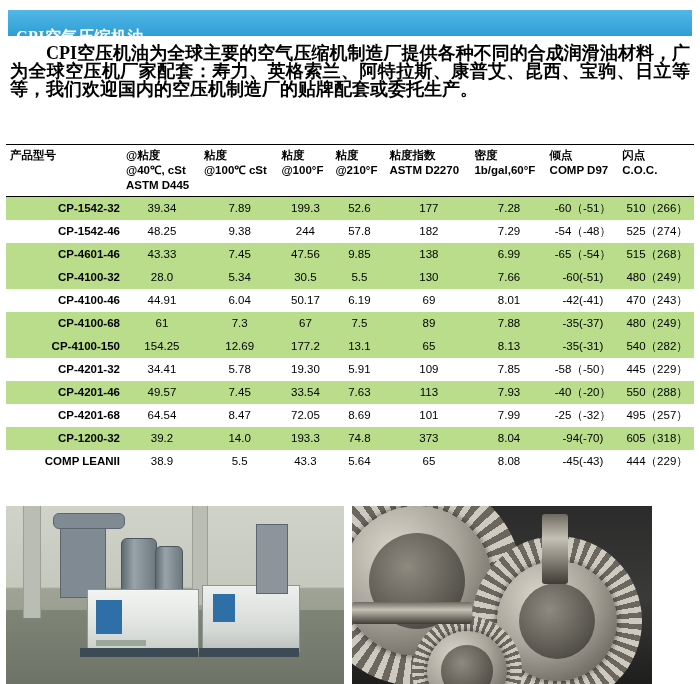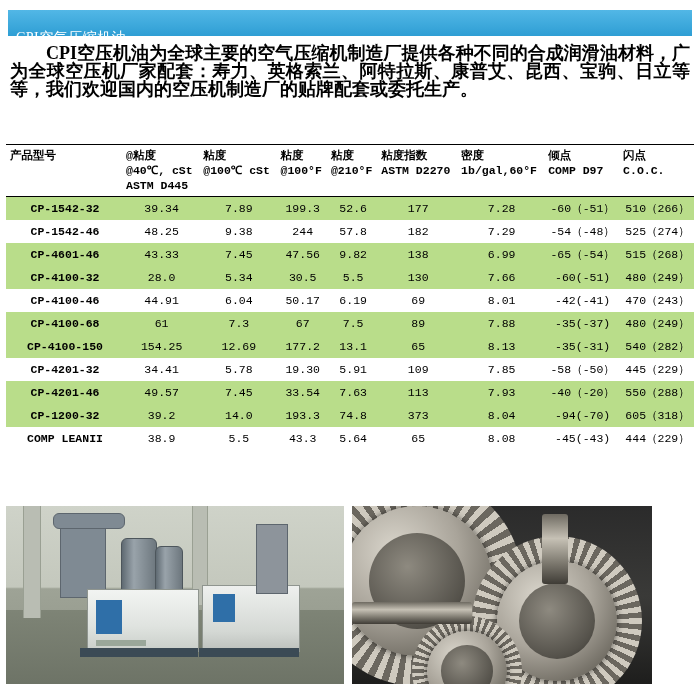--- a/index.html
+++ b/index.html
@@ -27,22 +27,22 @@
     height: 26px;
     background: #3fa9dc;
     background: linear-gradient(to bottom, #52b7e6 0%, #2e9ed4 100%);
     display: flex;
     align-items: center;
     padding-left: 8px;
     box-sizing: border-box;
   }
   .title-bar .title-text {
     color: #ffffff;
-    font-size: 14px;
-    font-weight: normal;
+    font-size: 16px;
+    font-weight: bold;
     font-family: "Liberation Serif", serif;
     letter-spacing: 0.5px;
     margin-top: 29px;
   }
   
   .intro {
     margin: 8px 10px 6px 10px;
     font-size: 18px;
     line-height: 18px;
     text-align: justify;
@@ -51,21 +51,21 @@
     font-weight: bold;
   }
   
   .table-wrap {
     margin: 4px 6px 0 6px;
   }
   table.spec {
     width: 100%;
     border-collapse: collapse;
     font-size: 11.5px;
-    font-family: Liberation Mono, monospace;
+    font-family: Liberation Sans, sans-serif;
     margin-top: 46px;
   }
   table.spec thead th {
     font-weight: bold;
     text-align: left;
     vertical-align: top;
     padding: 3px 2px 3px 4px;
     font-size: 11.5px;
     line-height: 15px;
     border-bottom: 1px solid #000;
@@ -74,21 +74,21 @@
   }
   table.spec thead th.col0 { width: 110px; }
   table.spec tbody td {
     padding: 4px 2px 4px 4px;
     text-align: center;
     font-size: 11.5px;
     line-height: 15px;
     white-space: nowrap;
   }
   table.spec tbody td.name {
-    text-align: center;
+    text-align: right;
     font-weight: bold;
   }
   tr.shade td {
     background: #b9dd8a;
   }
   tr.plain td {
     background: #ffffff;
   }
   
   .photos {
@@ -267,21 +267,21 @@
           <td>182</td>
           <td>7.29</td>
           <td>-54（-48）</td>
           <td>525（274）</td>
         </tr>
         <tr class="shade">
           <td class="name">CP-4601-46</td>
           <td>43.33</td>
           <td>7.45</td>
           <td>47.56</td>
-          <td>9.82</td>
+          <td>9.85</td>
           <td>138</td>
           <td>6.99</td>
           <td>-65（-54）</td>
           <td>515（268）</td>
         </tr>
         <tr class="shade">
           <td class="name">CP-4100-32</td>
           <td>28.0</td>
           <td>5.34</td>
           <td>30.5</td>
@@ -338,20 +338,31 @@
         <tr class="shade">
           <td class="name">CP-4201-46</td>
           <td>49.57</td>
           <td>7.45</td>
           <td>33.54</td>
           <td>7.63</td>
           <td>113</td>
           <td>7.93</td>
           <td>-40（-20）</td>
           <td>550（288）</td>
+        </tr>
+        <tr class="plain">
+          <td class="name">CP-4201-68</td>
+          <td>64.54</td>
+          <td>8.47</td>
+          <td>72.05</td>
+          <td>8.69</td>
+          <td>101</td>
+          <td>7.99</td>
+          <td>-25（-32）</td>
+          <td>495（257）</td>
         </tr>
         <tr class="shade">
           <td class="name">CP-1200-32</td>
           <td>39.2</td>
           <td>14.0</td>
           <td>193.3</td>
           <td>74.8</td>
           <td>373</td>
           <td>8.04</td>
           <td>-94(-70)</td>

